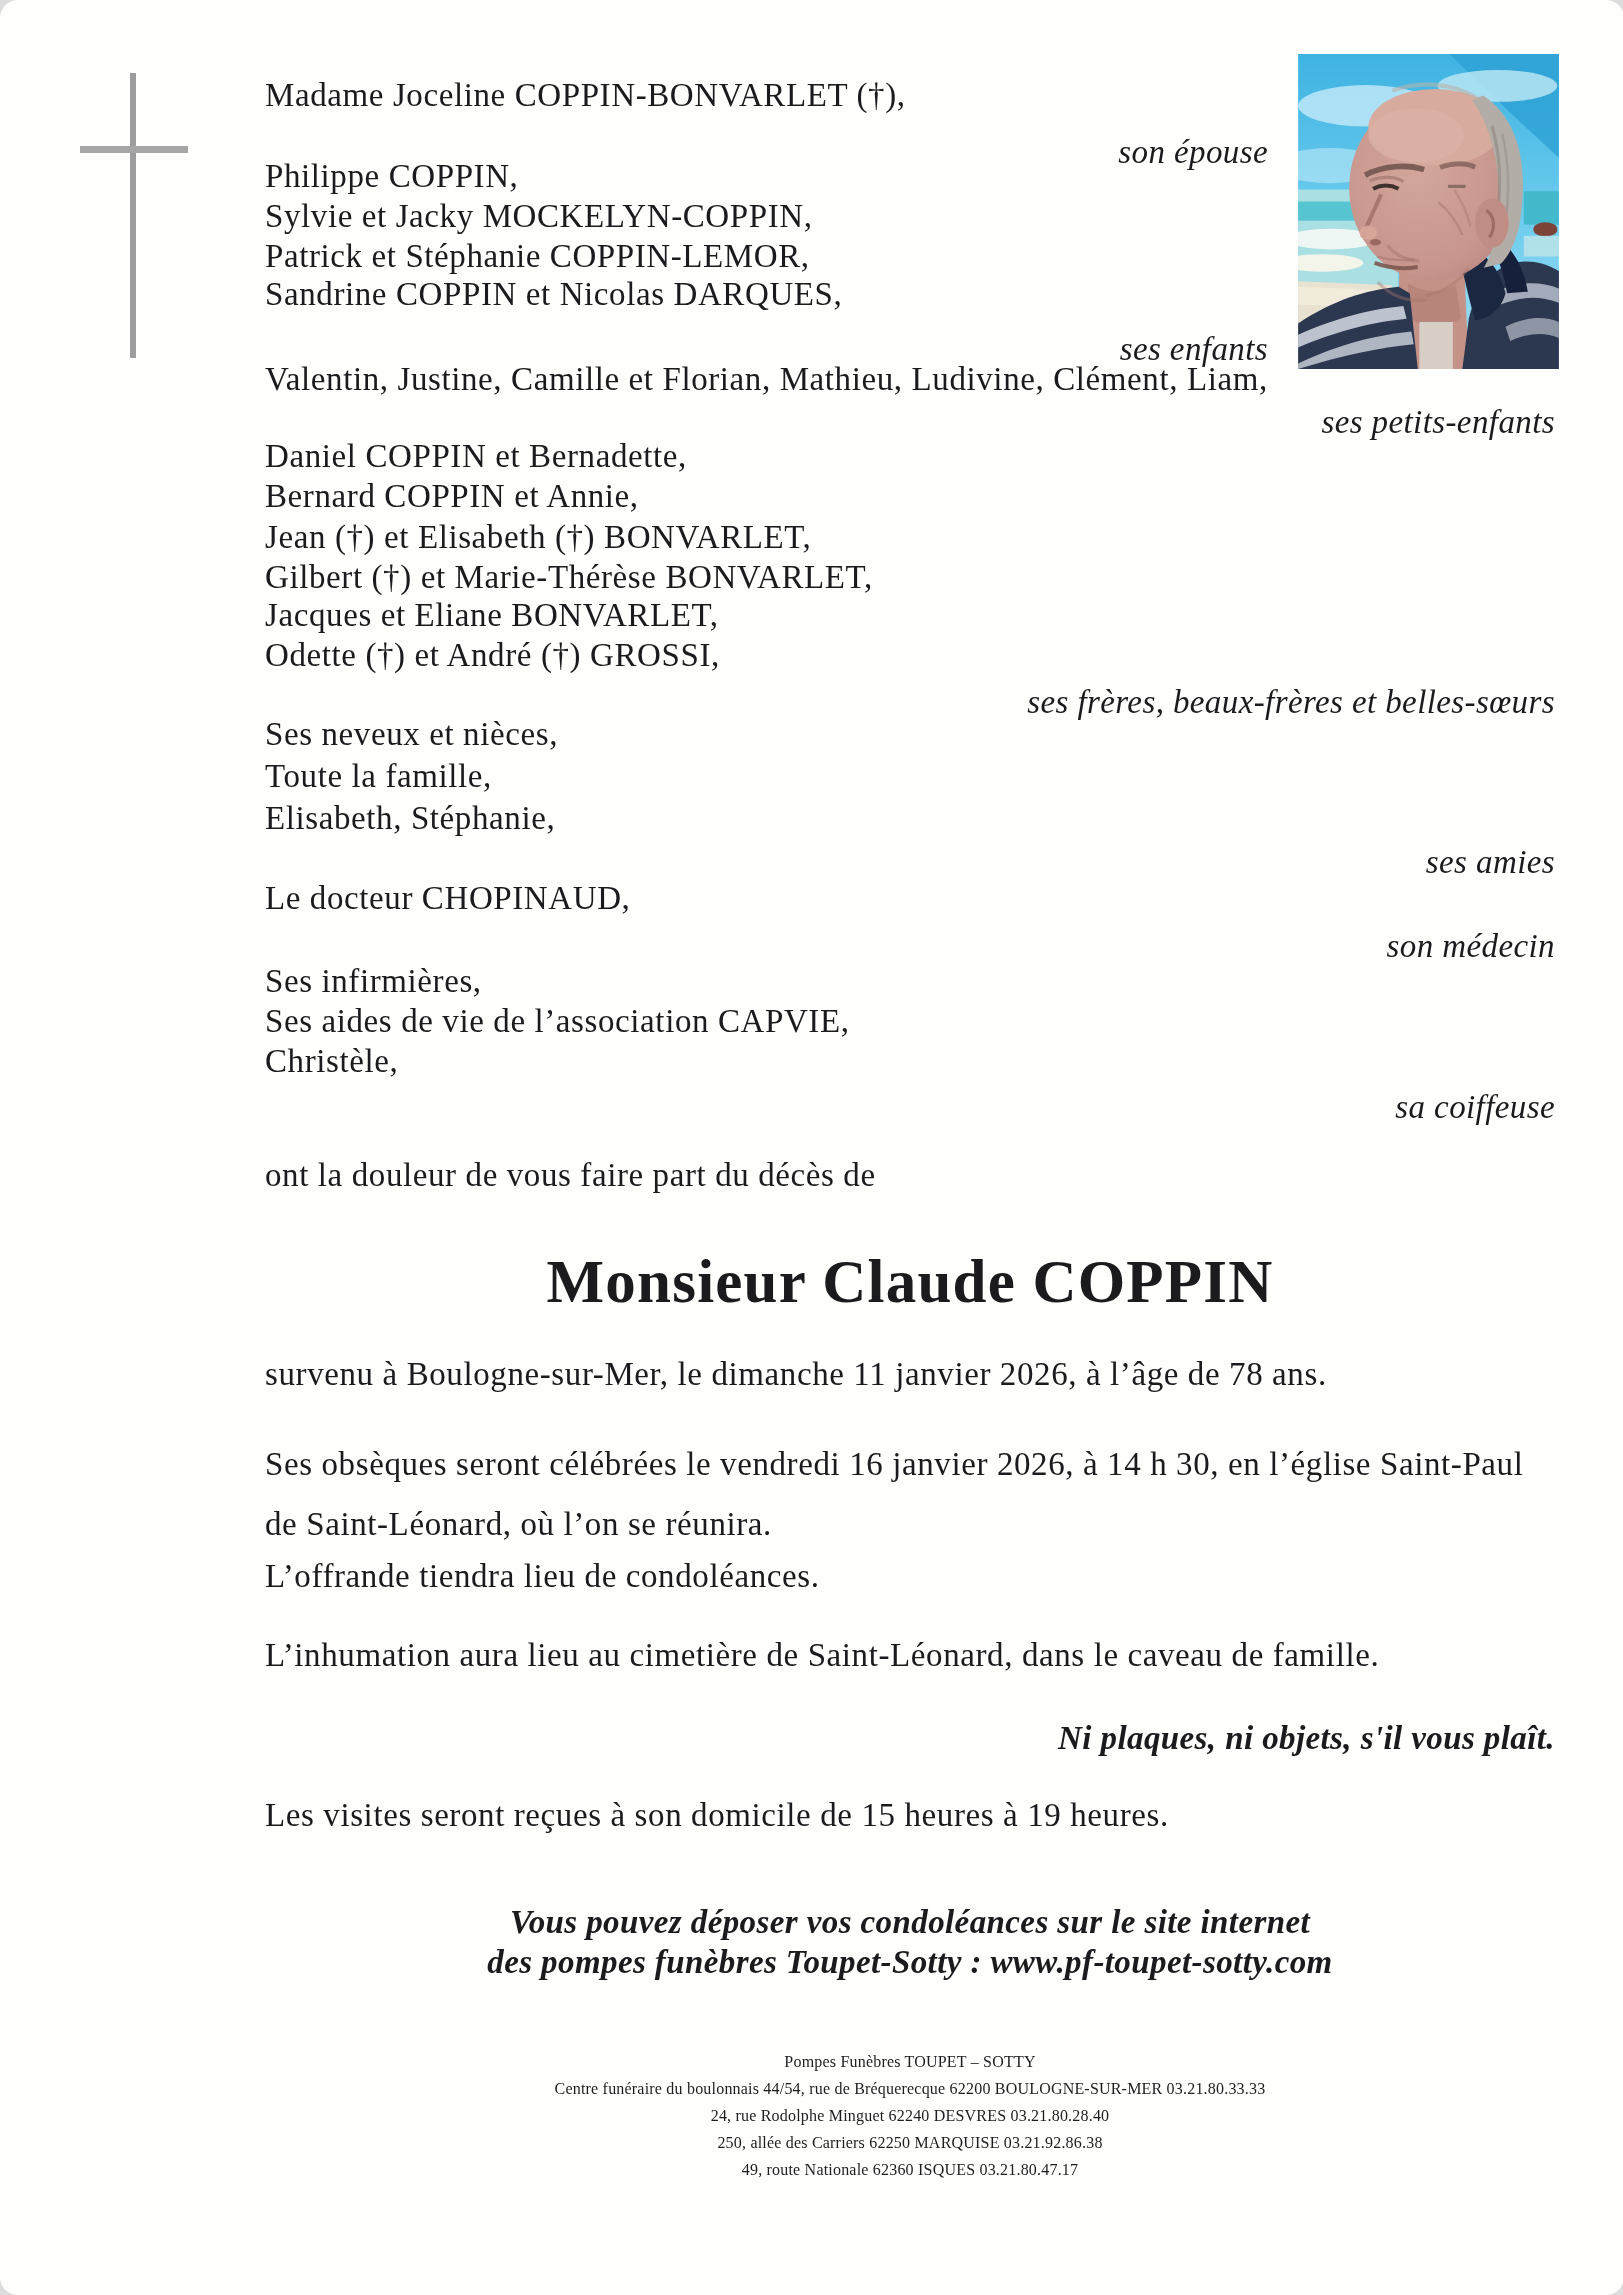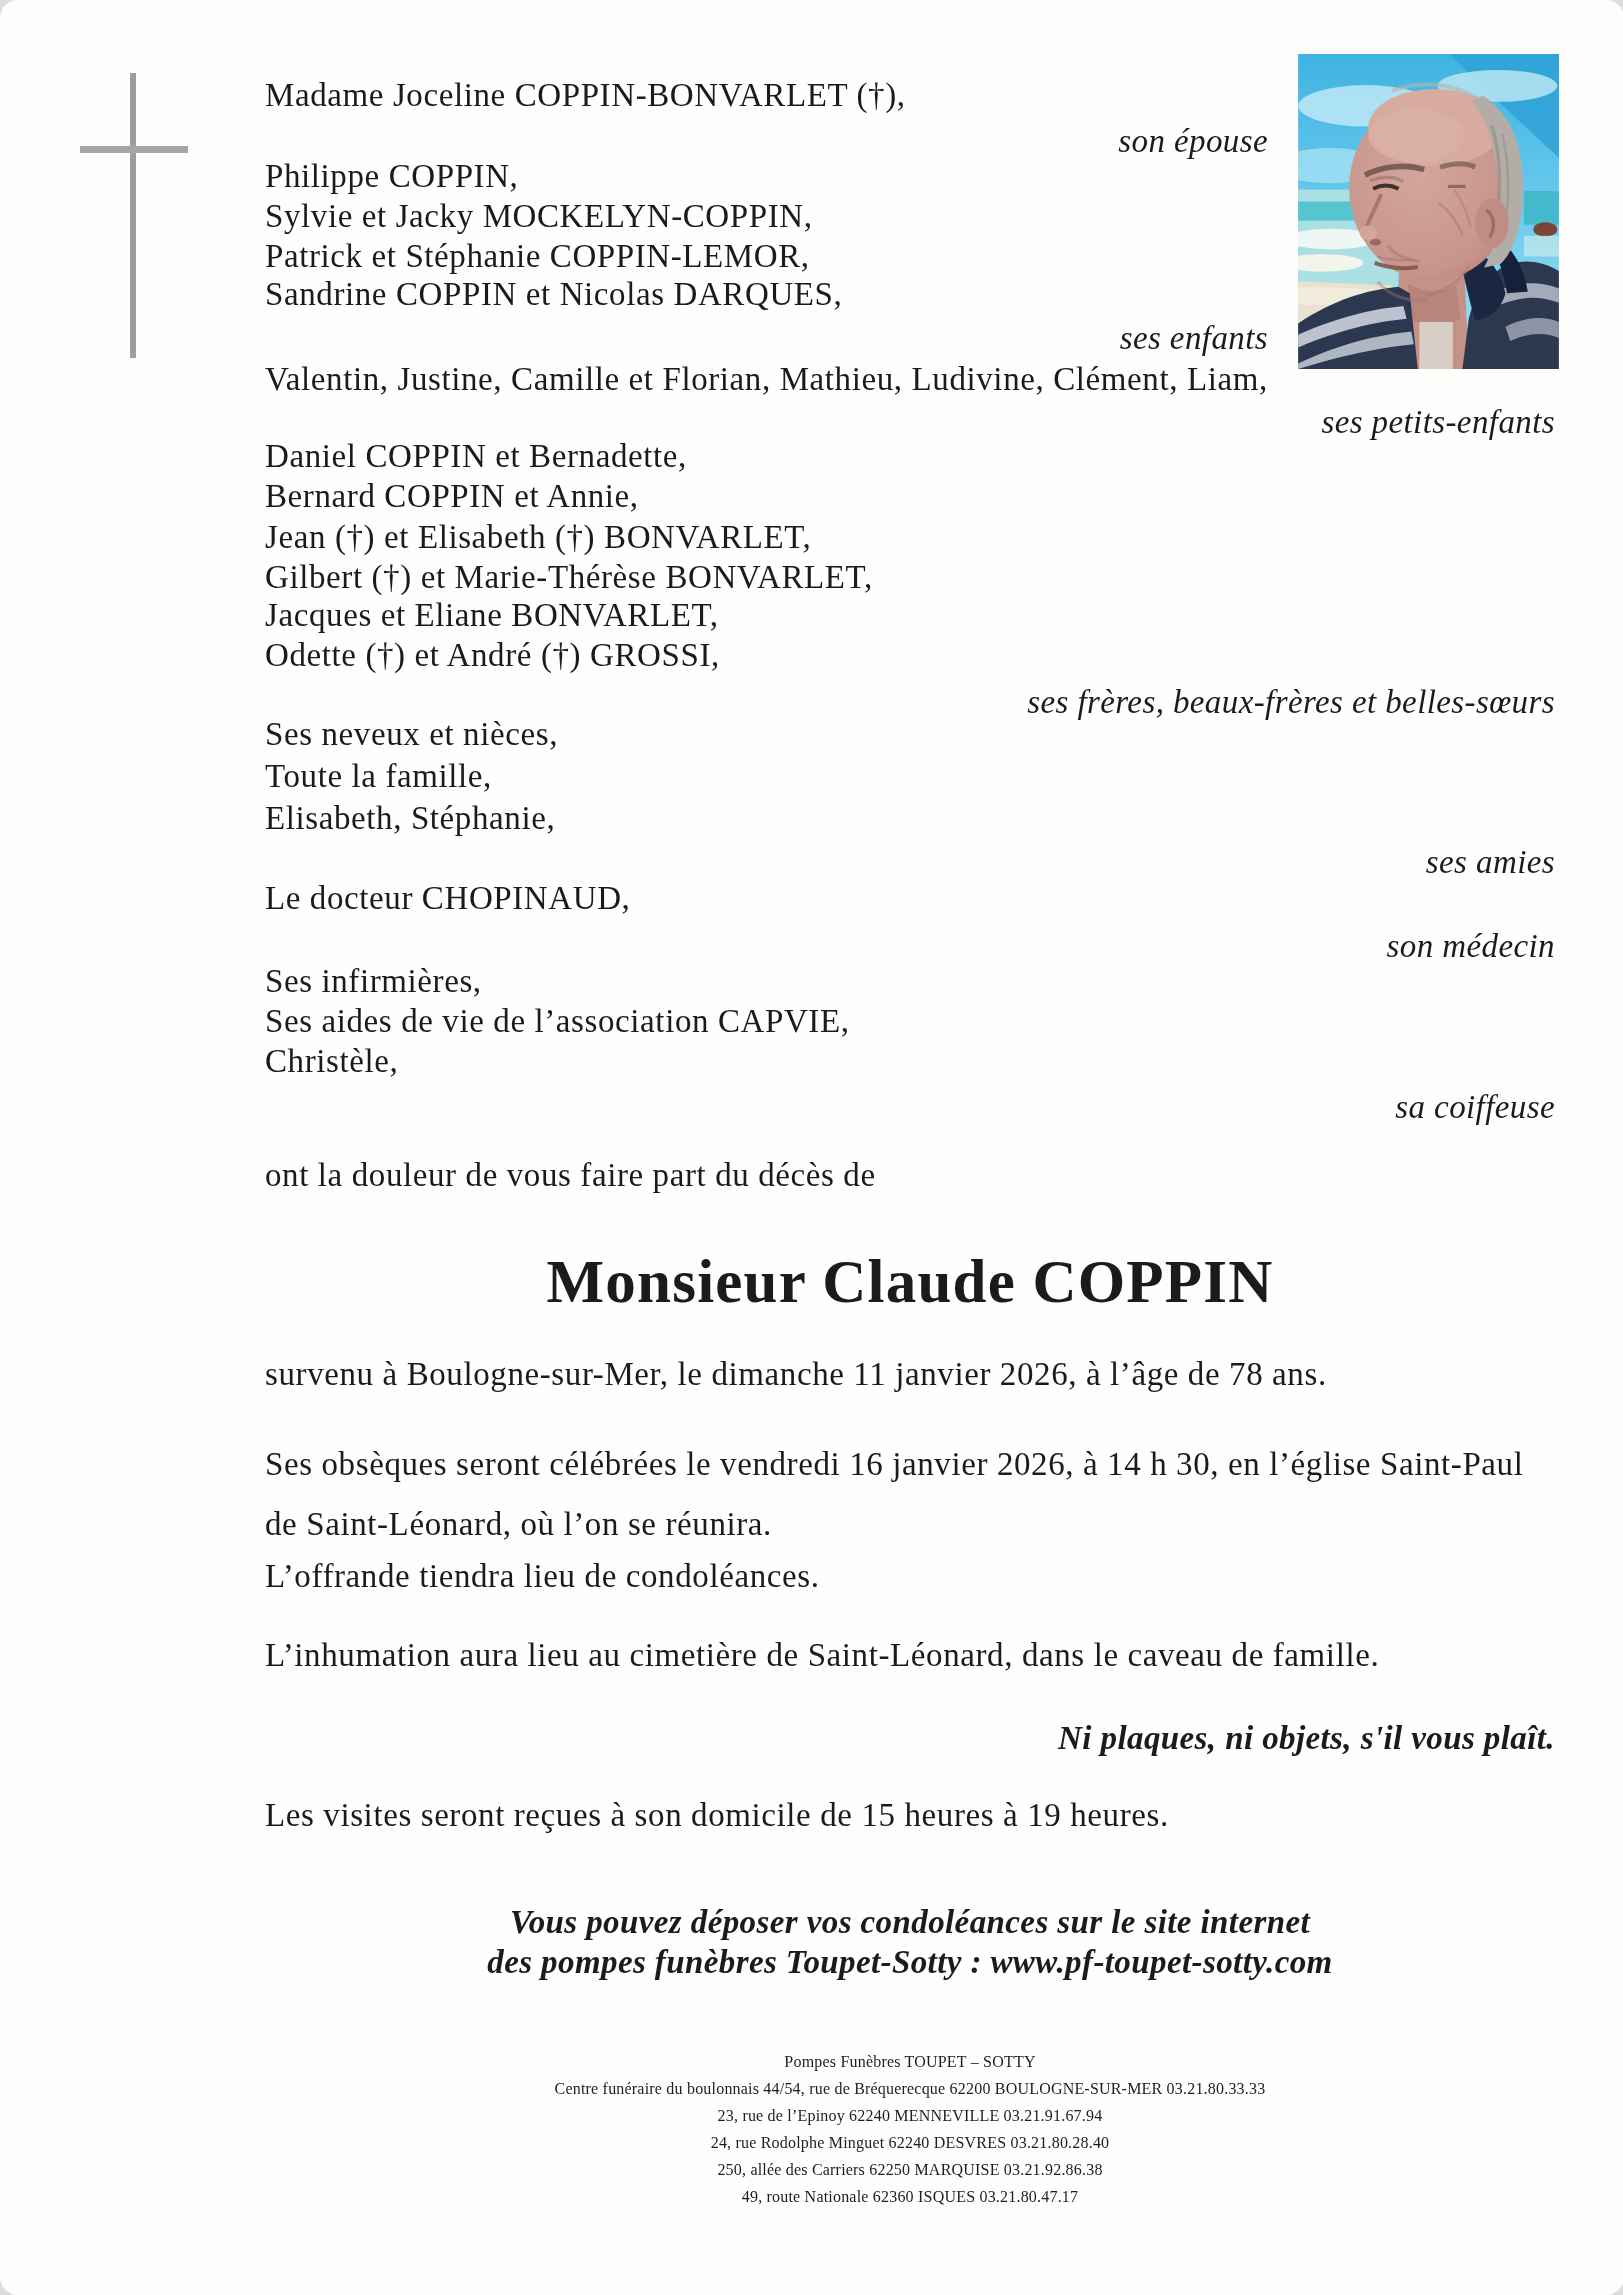--- a/index.html
+++ b/index.html
@@ -26,21 +26,21 @@
     width:1289px;
     line-height:60px;
   }
   
   .cap{
     position:absolute;right:69px;
     font-size:33px;line-height:1;
     font-style:italic;letter-spacing:0.4px;
     text-align:right;white-space:nowrap;
   }
-  .cap-in{right:356px;}
+  .cap-in{right:356px;margin-top:11px;}
   .bi{font-weight:bold;font-style:italic;}
   
   .center{
     position:absolute;left:265px;right:69px;
     text-align:center;white-space:nowrap;
     font-size:33px;line-height:1;letter-spacing:0.4px;
   }
   .title{
     font-size:61px;font-weight:bold;letter-spacing:1.2px;
   }
@@ -195,20 +195,19 @@
   <div class="cap bi" style="top:1722px">Ni plaques, ni objets, s'il vous plaît.</div>
 
   <div class="t" style="top:1799px">Les visites seront reçues à son domicile de 15 heures à 19 heures.</div>
 
   <div class="center bi" style="top:1946px">des pompes funèbres Toupet-Sotty : www.pf-toupet-sotty.com</div>
   <div class="center bi" style="top:1906px">Vous pouvez déposer vos condoléances sur le site internet</div>
 
   <div class="footer">
     <div>Pompes Funèbres TOUPET – SOTTY</div>
     <div>Centre funéraire du boulonnais 44/54, rue de Bréquerecque 62200 BOULOGNE-SUR-MER 03.21.80.33.33</div>
-    <div>23, rue de l’Epinoy 62240 MENNEVILLE 03.21.91.67.94</div>
     <div>24, rue Rodolphe Minguet 62240 DESVRES 03.21.80.28.40</div>
     <div>250, allée des Carriers 62250 MARQUISE 03.21.92.86.38</div>
     <div>49, route Nationale 62360 ISQUES 03.21.80.47.17</div>
   </div>
 
 </div>
 
 
 </body></html>

